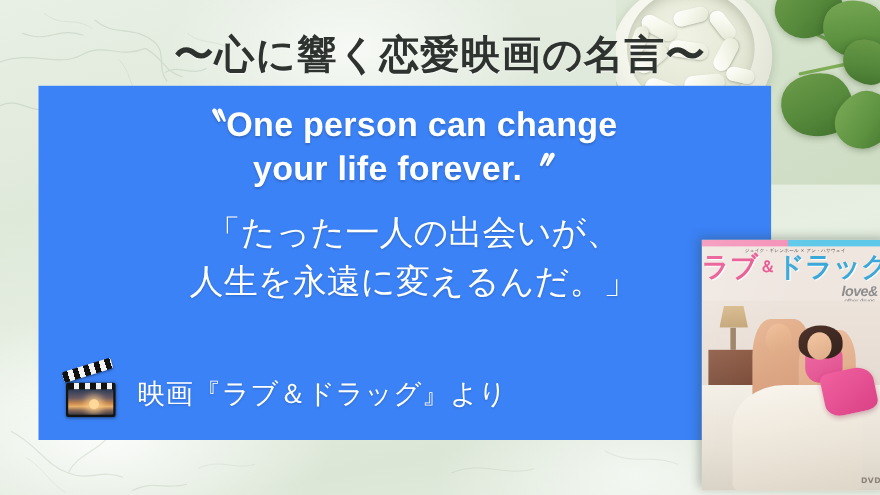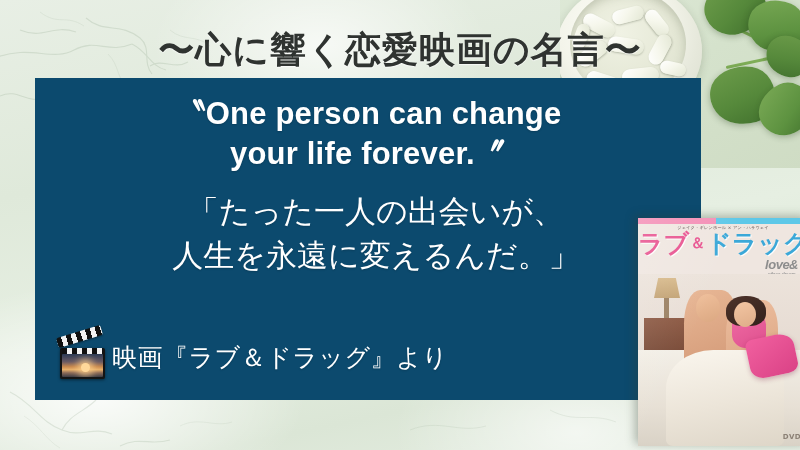--- a/index.html
+++ b/index.html
@@ -52,39 +52,39 @@
     position:absolute;border-radius:58% 42% 55% 45% / 50% 58% 42% 50%;
     background:linear-gradient(145deg,#6f9e4c 0%,#56893b 55%,#3f6e2c 100%);
     box-shadow:0 2px 6px rgba(30,55,20,.3);
   }
   .leaf.l2{background:linear-gradient(150deg,#7cab57 0%,#5d9240 60%,#42722d 100%);}
   .stem{position:absolute;background:#7fae57;border-radius:2px;transform-origin:left center;}
 
   
   .panel{
     position:absolute;left:35px;top:78px;width:666px;height:322px;
-    background:#0c4a6e;
+    background:#3b82f6;
   }
   .quote-en{
     position:absolute;left:0;right:0;top:16px;
     text-align:center;color:#fff;
     font-size:31px;line-height:1.28;font-weight:700;letter-spacing:.2px;
     text-shadow:0 1px 2px rgba(0,0,0,.18);
     padding:0 26px;box-sizing:border-box;
   }
   .quote-ja{
     position:absolute;left:0;right:0;top:112px;
     text-align:center;color:#fff;
     font-size:31px;line-height:1.42;font-weight:500;
     text-shadow:0 1px 2px rgba(0,0,0,.18);
     padding:0 26px;box-sizing:border-box;margin-left:16px;
   }
   .attrib{
     position:absolute;left:22px;bottom:20px;
-    display:flex;align-items:center;gap:3px;justify-content:space-between;
+    display:flex;align-items:center;gap:16px;justify-content:space-between;
   }
   .clapper{position:relative;width:52px;height:46px;flex:0 0 auto;}
   .clapper .board{
     position:absolute;left:3px;top:14px;width:45px;height:31px;border-radius:2px;
     background:#141414;overflow:hidden;
     box-shadow:0 1px 3px rgba(0,0,0,.5);
   }
   .clapper .pic{
     position:absolute;left:2px;top:6px;right:2px;bottom:2px;overflow:hidden;border-radius:1px;
     background:linear-gradient(180deg,#2b3a55 0%,#6a5a63 34%,#c7884e 55%,#e8b06a 68%,#8b6a58 82%,#3b3b44 100%);

